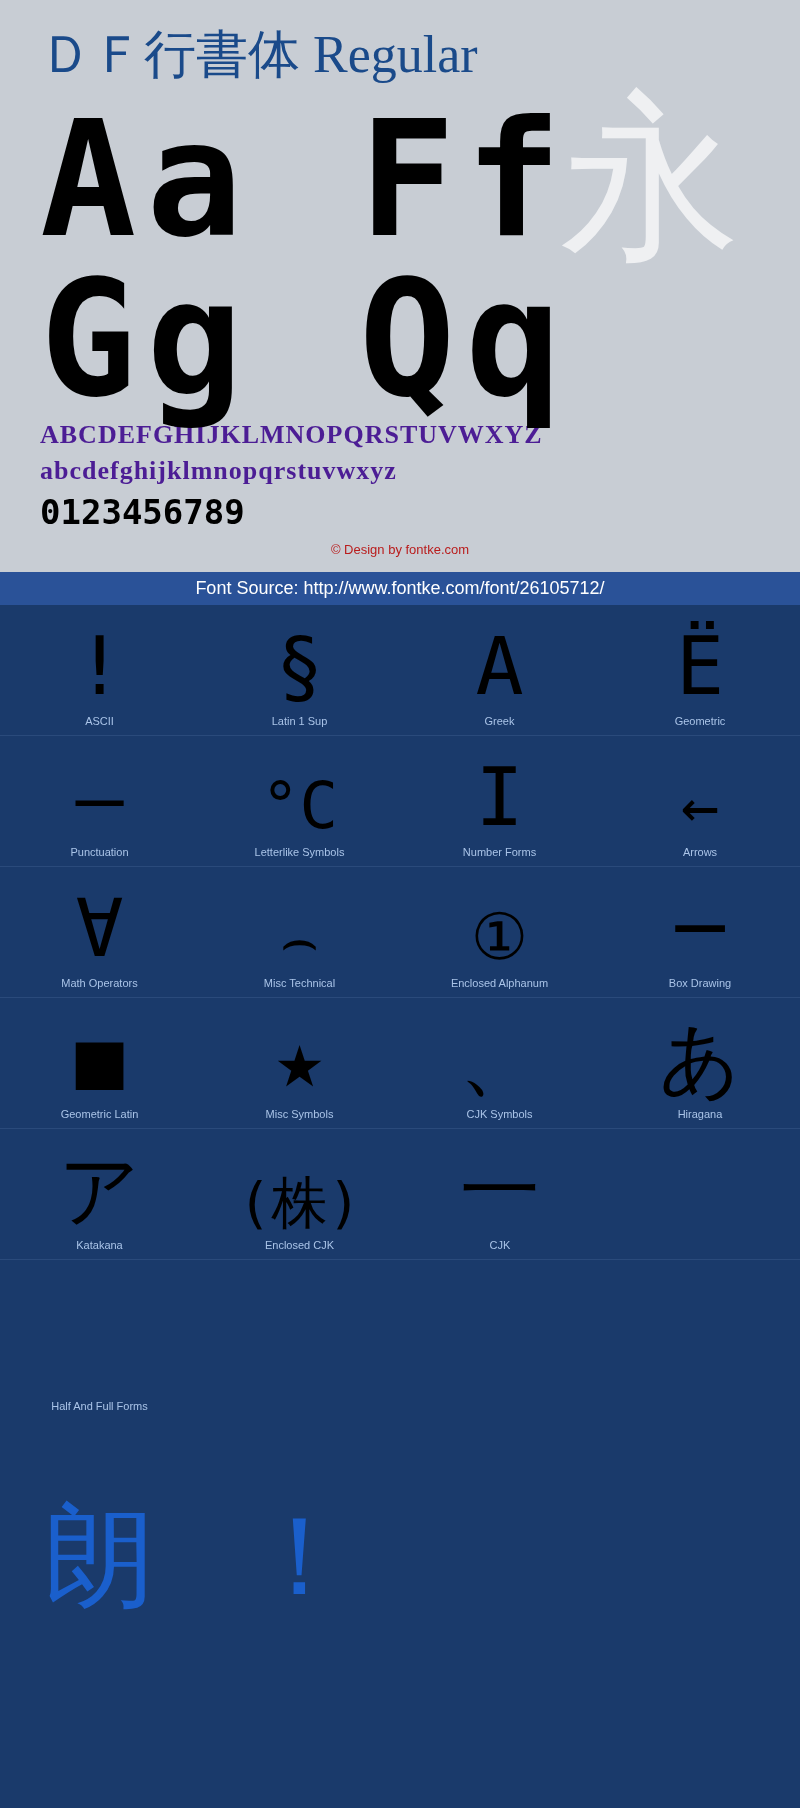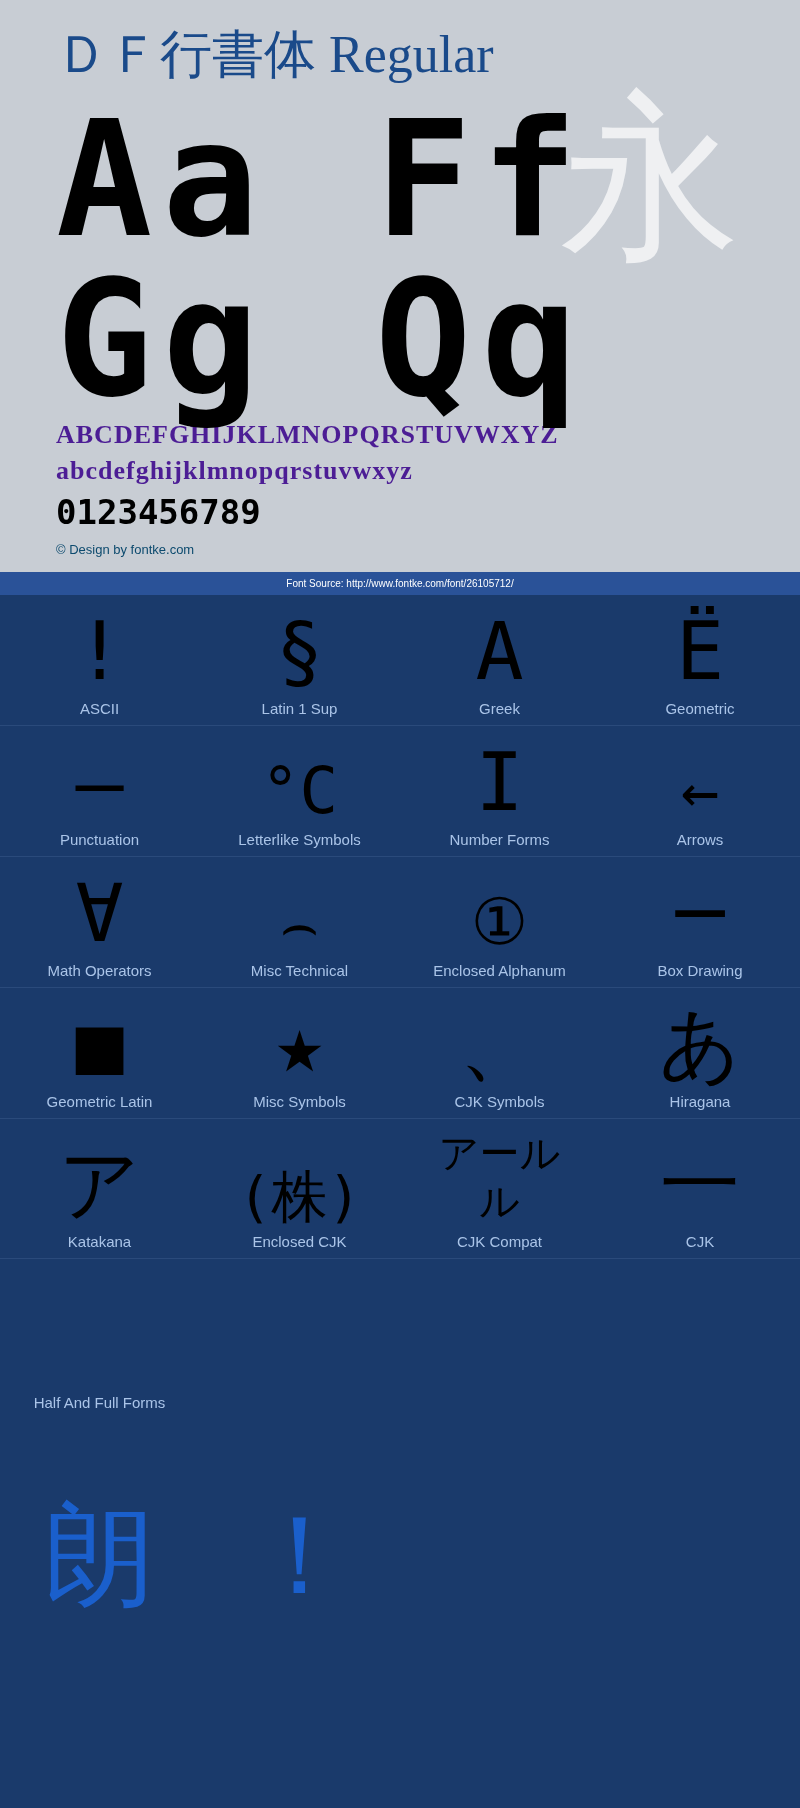--- a/index.html
+++ b/index.html
@@ -1,21 +1,21 @@
 <!DOCTYPE html>
 <html><head>
   <meta charset="utf-8">
   <style>
     * { margin: 0; padding: 0; box-sizing: border-box; }
     body { width: 800px; font-family: sans-serif; background: #1a3a6b; }
 
     
     .header-section {
       background: #c8cdd4;
-      padding: 20px 40px 10px 56px;
+      padding: 20px 40px 10px 40px;
       position: relative;
     }
 
     .font-title {
       color: #1a4a8a;
       font-size: 52px;
       font-weight: normal;
       font-family: serif;
       margin-bottom: 10px;
     }
@@ -57,32 +57,32 @@
 
     .numbers-row {
       font-size: 34px;
       font-weight: bold;
       font-family: monospace;
       color: #000;
       margin-bottom: 10px;
     }
 
     .design-credit {
-      text-align: left;
+      text-align: center;
       font-size: 13px;
-      color: #0c4a6e;
+      color: #b91c1c;
       margin-bottom: 5px;
       font-family: sans-serif;
     }
 
     .font-source {
       background: #2a5298;
       color: #fff;
       text-align: center;
-      font-size: 10px;
+      font-size: 18px;
       padding: 6px;
     }
 
     
     .grid-section {
       background: #1a3a6b;
       padding: 0;
     }
 
     .grid-row {
@@ -99,21 +99,21 @@
       padding: 10px 5px 8px 5px;
       border-right: 1px solid #1a3a6b;
       min-height: 130px;
     }
 
     .grid-cell:last-child {
       border-right: none;
     }
 
     .cell-label {
-      font-size: 15px;
+      font-size: 11px;
       color: #aac4e8;
       text-align: center;
       margin-top: 8px;
       font-family: sans-serif;
     }
 
     .cell-symbol {
       font-size: 72px;
       color: #000;
       line-height: 1;
@@ -282,24 +282,20 @@
   <div class="grid-row">
     <div class="grid-cell">
       <span class="cell-symbol large">ア</span>
       <span class="cell-label">Katakana</span>
     </div>
     <div class="grid-cell">
       <span class="cell-symbol small-sym">(株)</span>
       <span class="cell-label">Enclosed CJK</span>
     </div>
     <div class="grid-cell">
-      <span class="cell-symbol small-sym" style="font-size:40px; line-height:1.2;">アール<br>ル</span>
-      <span class="cell-label">CJK Compat</span>
-    </div>
-    <div class="grid-cell">
       <span class="cell-symbol large">一</span>
       <span class="cell-label">CJK</span>
     </div>
   </div>
 
   <div class="row-separator"></div>
 
   <div class="grid-row">
     <div class="grid-cell" style="min-height:160px;justify-content:flex-end;">
       <span class="cell-symbol small-sym" style="font-size:50px; color:#1a5fcc; font-family:serif;"></span>

